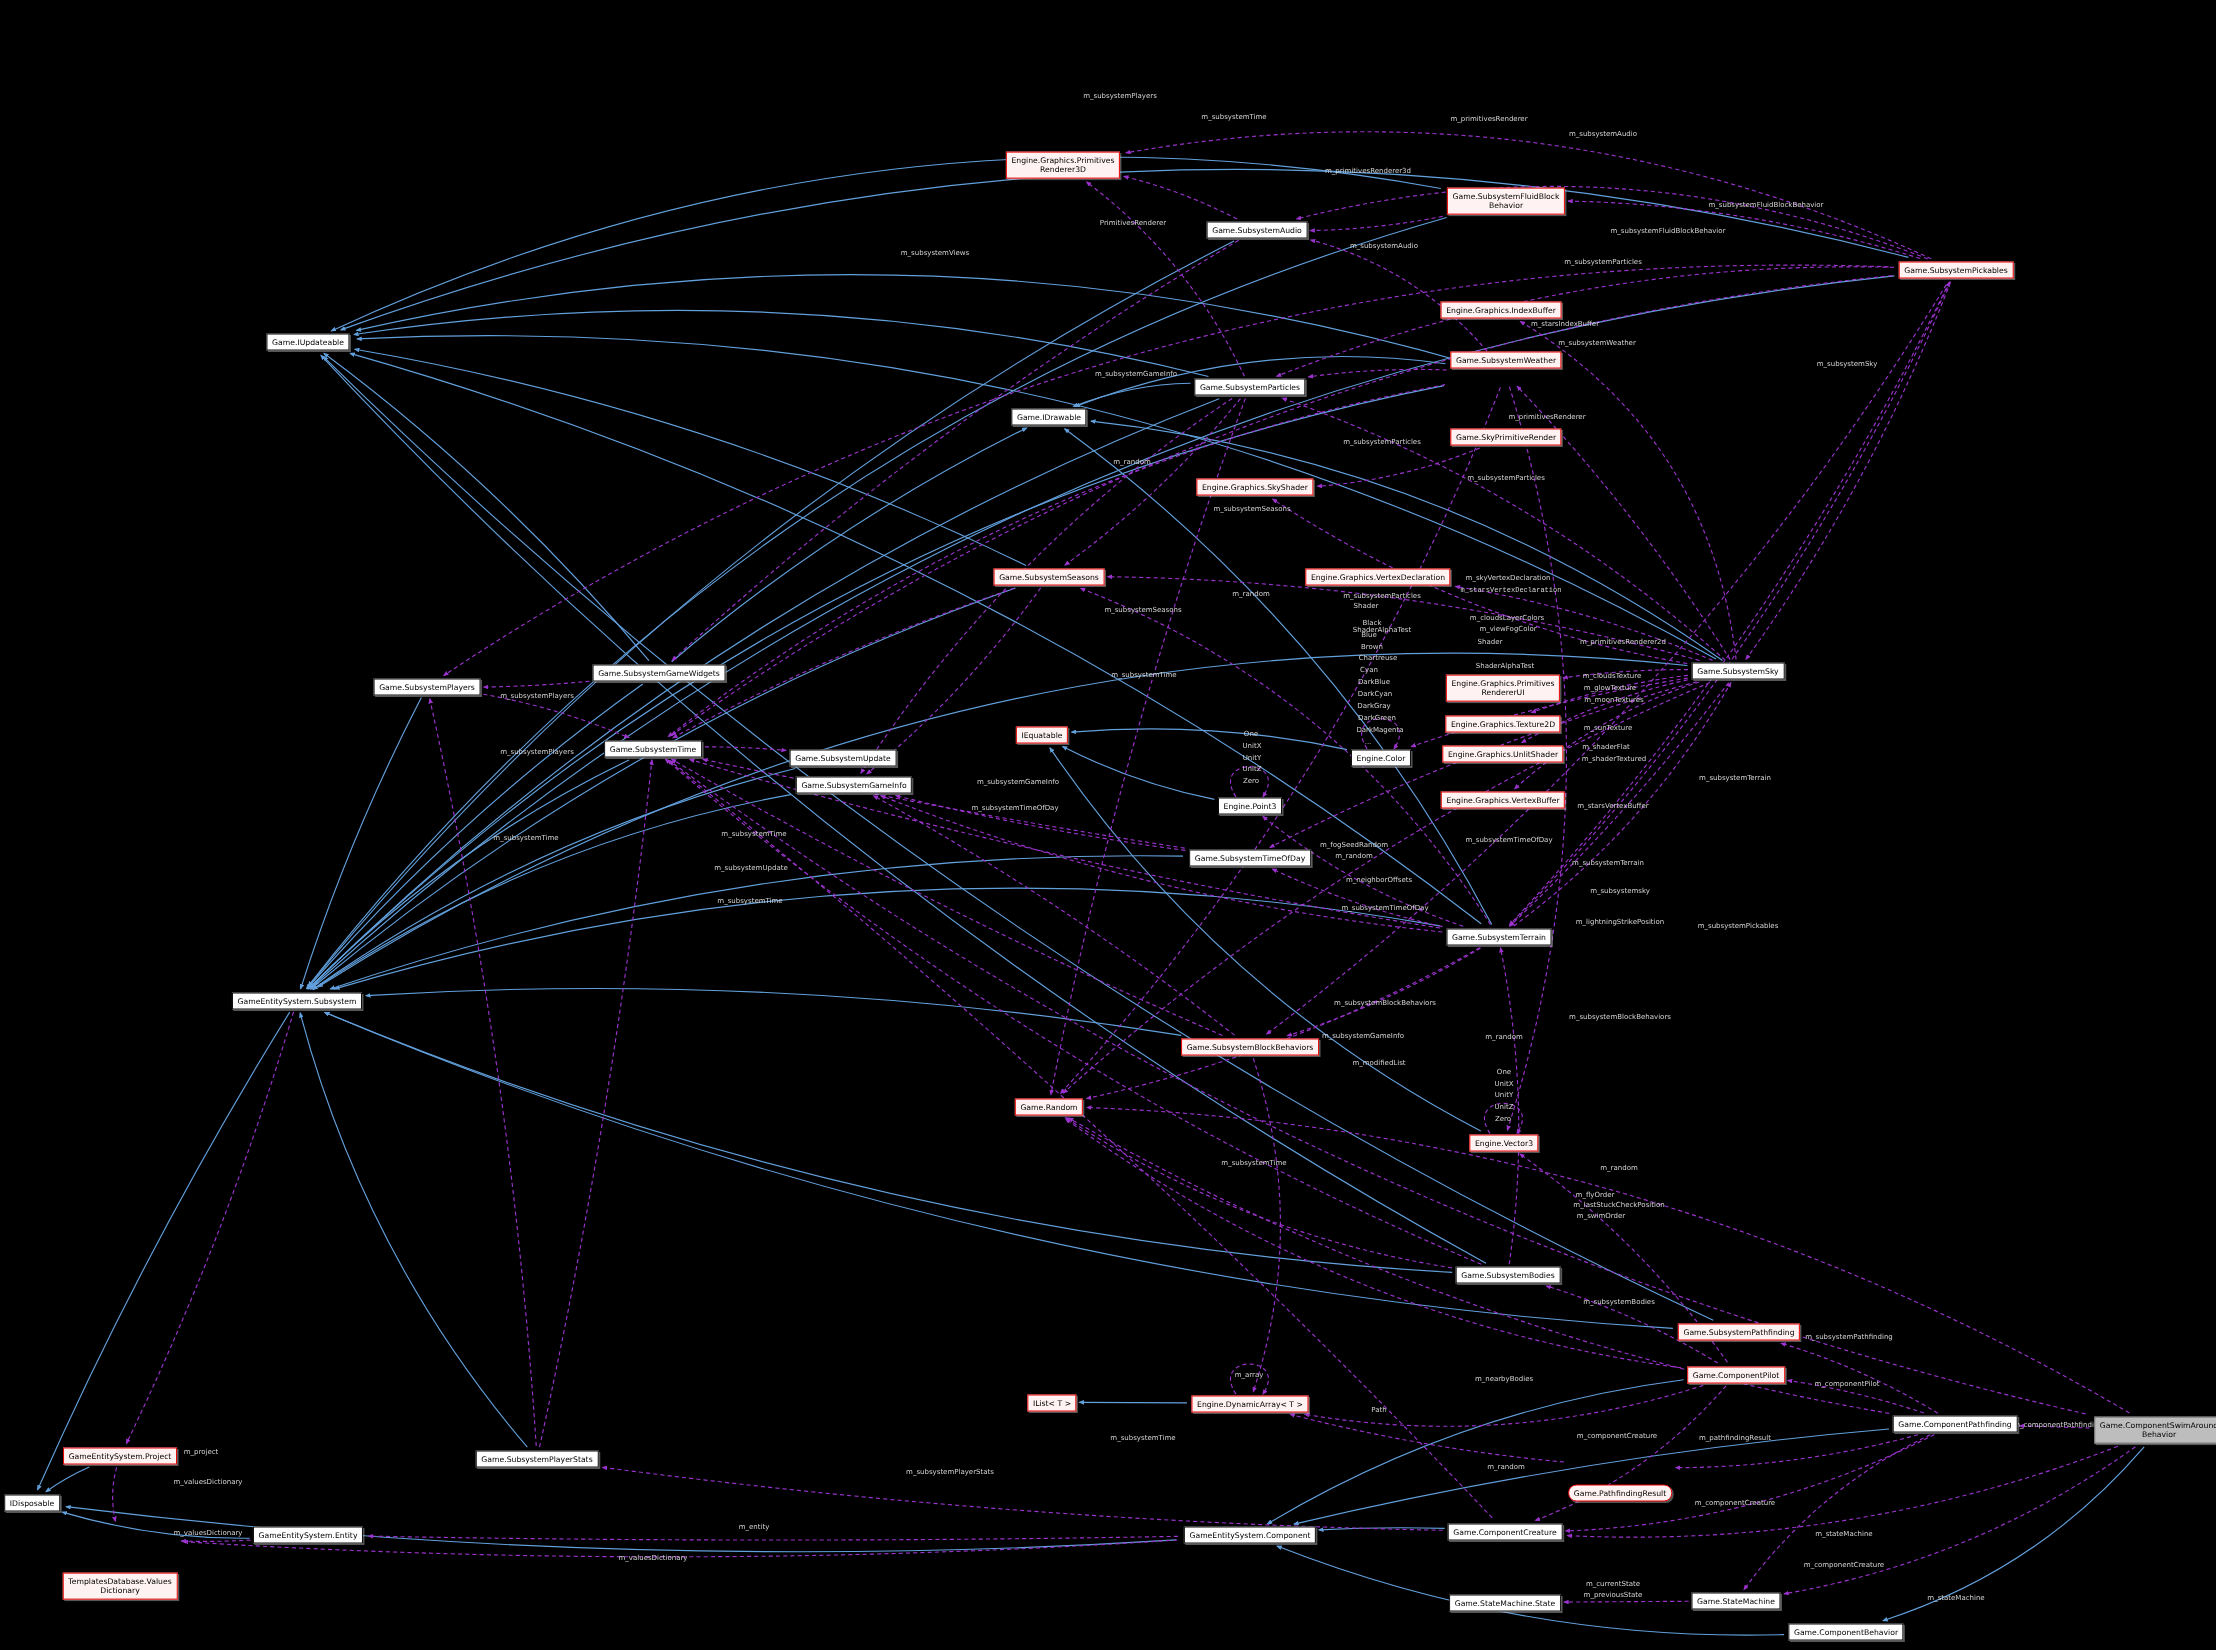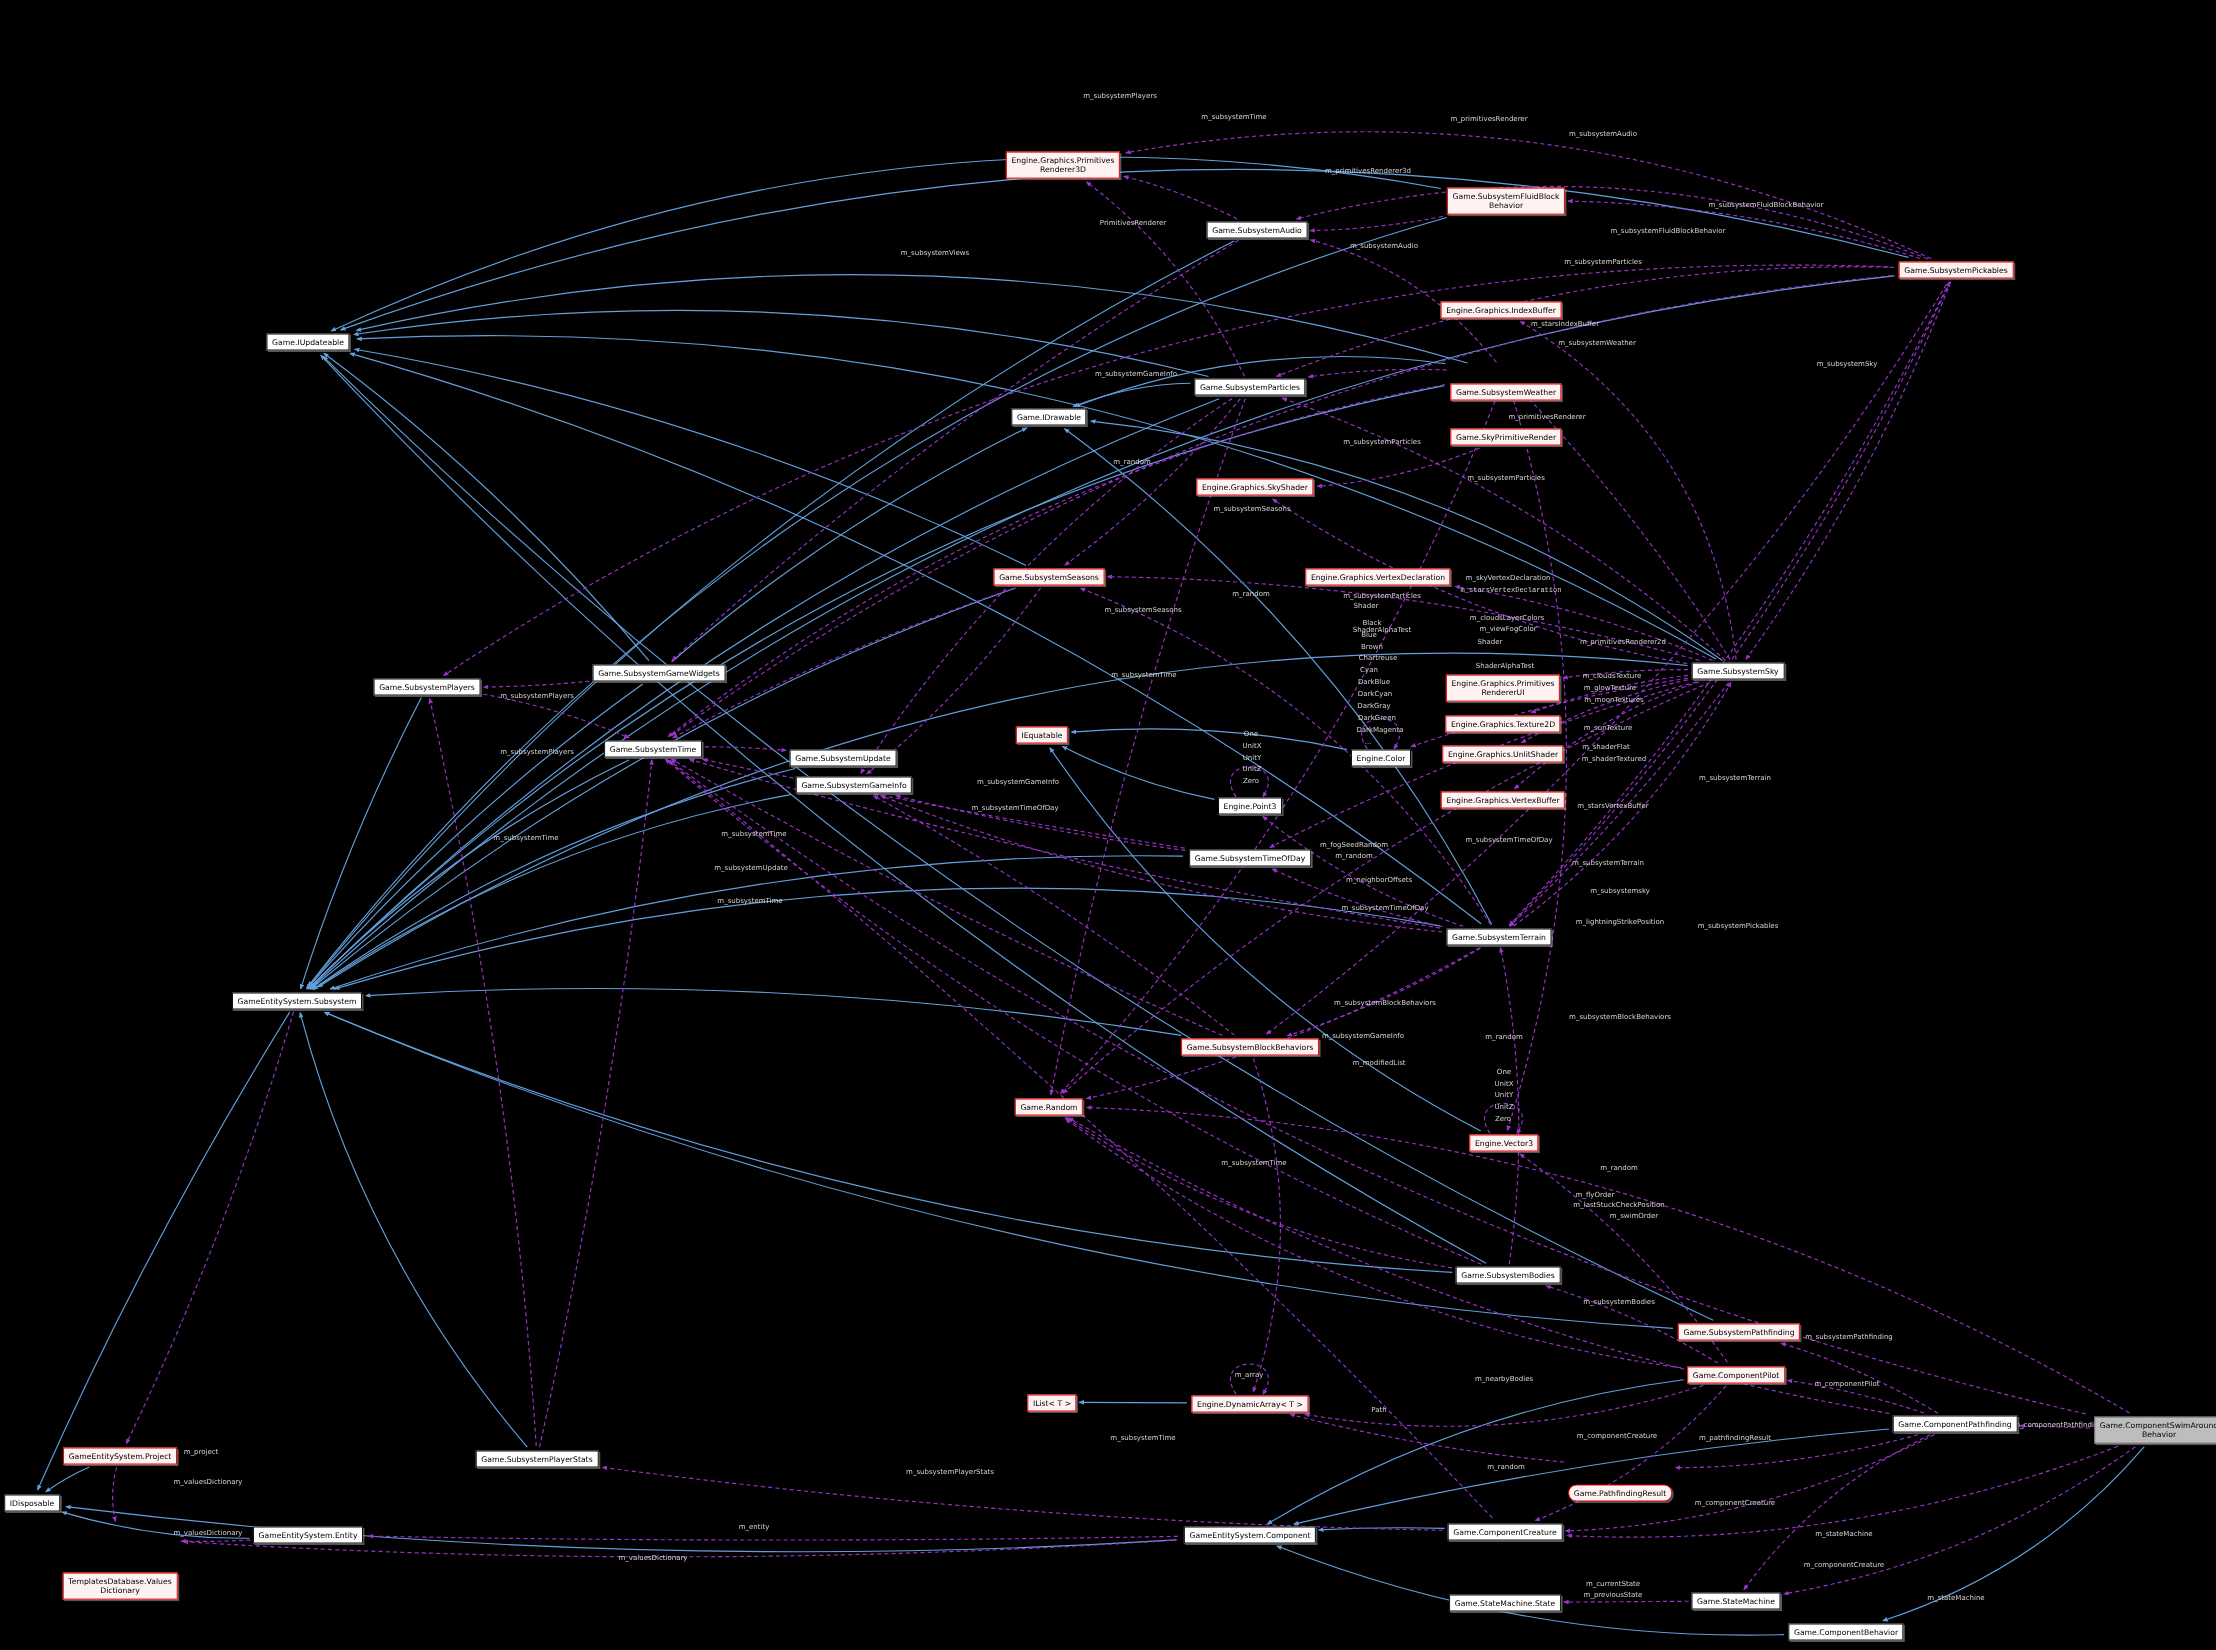--- a/index.html
+++ b/index.html
@@ -181,21 +181,21 @@
     <div class="node r" style="left: 1506px; top: 201px;">
       <div>Game.SubsystemFluidBlock</div>
       <div>Behavior</div>
     </div>
     <div class="node r" style="left: 1956px; top: 270px;">
       <div>Game.SubsystemPickables</div>
     </div>
     <div class="node r" style="left: 1501px; top: 310px;">
       <div>Engine.Graphics.IndexBuffer</div>
     </div>
-    <div class="node r" style="left: 1506px; top: 392px; text-align: center;">
+    <div class="node r" style="left: 1506px; top: 360px; text-align: center;">
       <div>Game.SubsystemWeather</div>
     </div>
     <div class="node" style="left: 1250px; top: 387px;">
       <div>Game.SubsystemParticles</div>
     </div>
     <div class="node" style="left: 1049px; top: 417px;">
       <div>Game.IDrawable</div>
     </div>
     <div class="node r" style="left: 1506px; top: 437px;">
       <div>Game.SkyPrimitiveRender</div>
@@ -404,21 +404,21 @@
     <div class="edge-label" style="left: 1379px; top: 1063px;">m_modifiedList</div>
     <div class="edge-label" style="left: 1504px; top: 1072px;">One</div>
     <div class="edge-label" style="left: 1504px; top: 1084px;">UnitX</div>
     <div class="edge-label" style="left: 1504px; top: 1095px;">UnitY</div>
     <div class="edge-label" style="left: 1504px; top: 1107px;">UnitZ</div>
     <div class="edge-label" style="left: 1503px; top: 1119px;">Zero</div>
     <div class="edge-label" style="left: 1254px; top: 1163px;">m_subsystemTime</div>
     <div class="edge-label" style="left: 1619px; top: 1168px;">m_random</div>
     <div class="edge-label" style="left: 1595px; top: 1195px;">m_flyOrder</div>
     <div class="edge-label" style="left: 1619px; top: 1205px;">m_lastStuckCheckPosition</div>
-    <div class="edge-label" style="left: 1601px; top: 1216px; margin-left: 33px;">m_swimOrder</div>
+    <div class="edge-label" style="left: 1601px; top: 1216px;">m_swimOrder</div>
     <div class="edge-label" style="left: 1619px; top: 1302px;">m_subsystemBodies</div>
     <div class="edge-label" style="left: 1849px; top: 1337px;">m_subsystemPathfinding</div>
     <div class="edge-label" style="left: 1504px; top: 1379px;">m_nearbyBodies</div>
     <div class="edge-label" style="left: 1847px; top: 1384px;">m_componentPilot</div>
     <div class="edge-label" style="left: 1617px; top: 1436px;">m_componentCreature</div>
     <div class="edge-label" style="left: 1735px; top: 1438px;">m_pathfindingResult</div>
     <div class="edge-label" style="left: 1506px; top: 1467px;">m_random</div>
     <div class="edge-label" style="left: 1735px; top: 1503px;">m_componentCreature</div>
     <div class="edge-label" style="left: 1844px; top: 1534px;">m_stateMachine</div>
     <div class="edge-label" style="left: 1844px; top: 1565px;">m_componentCreature</div>

